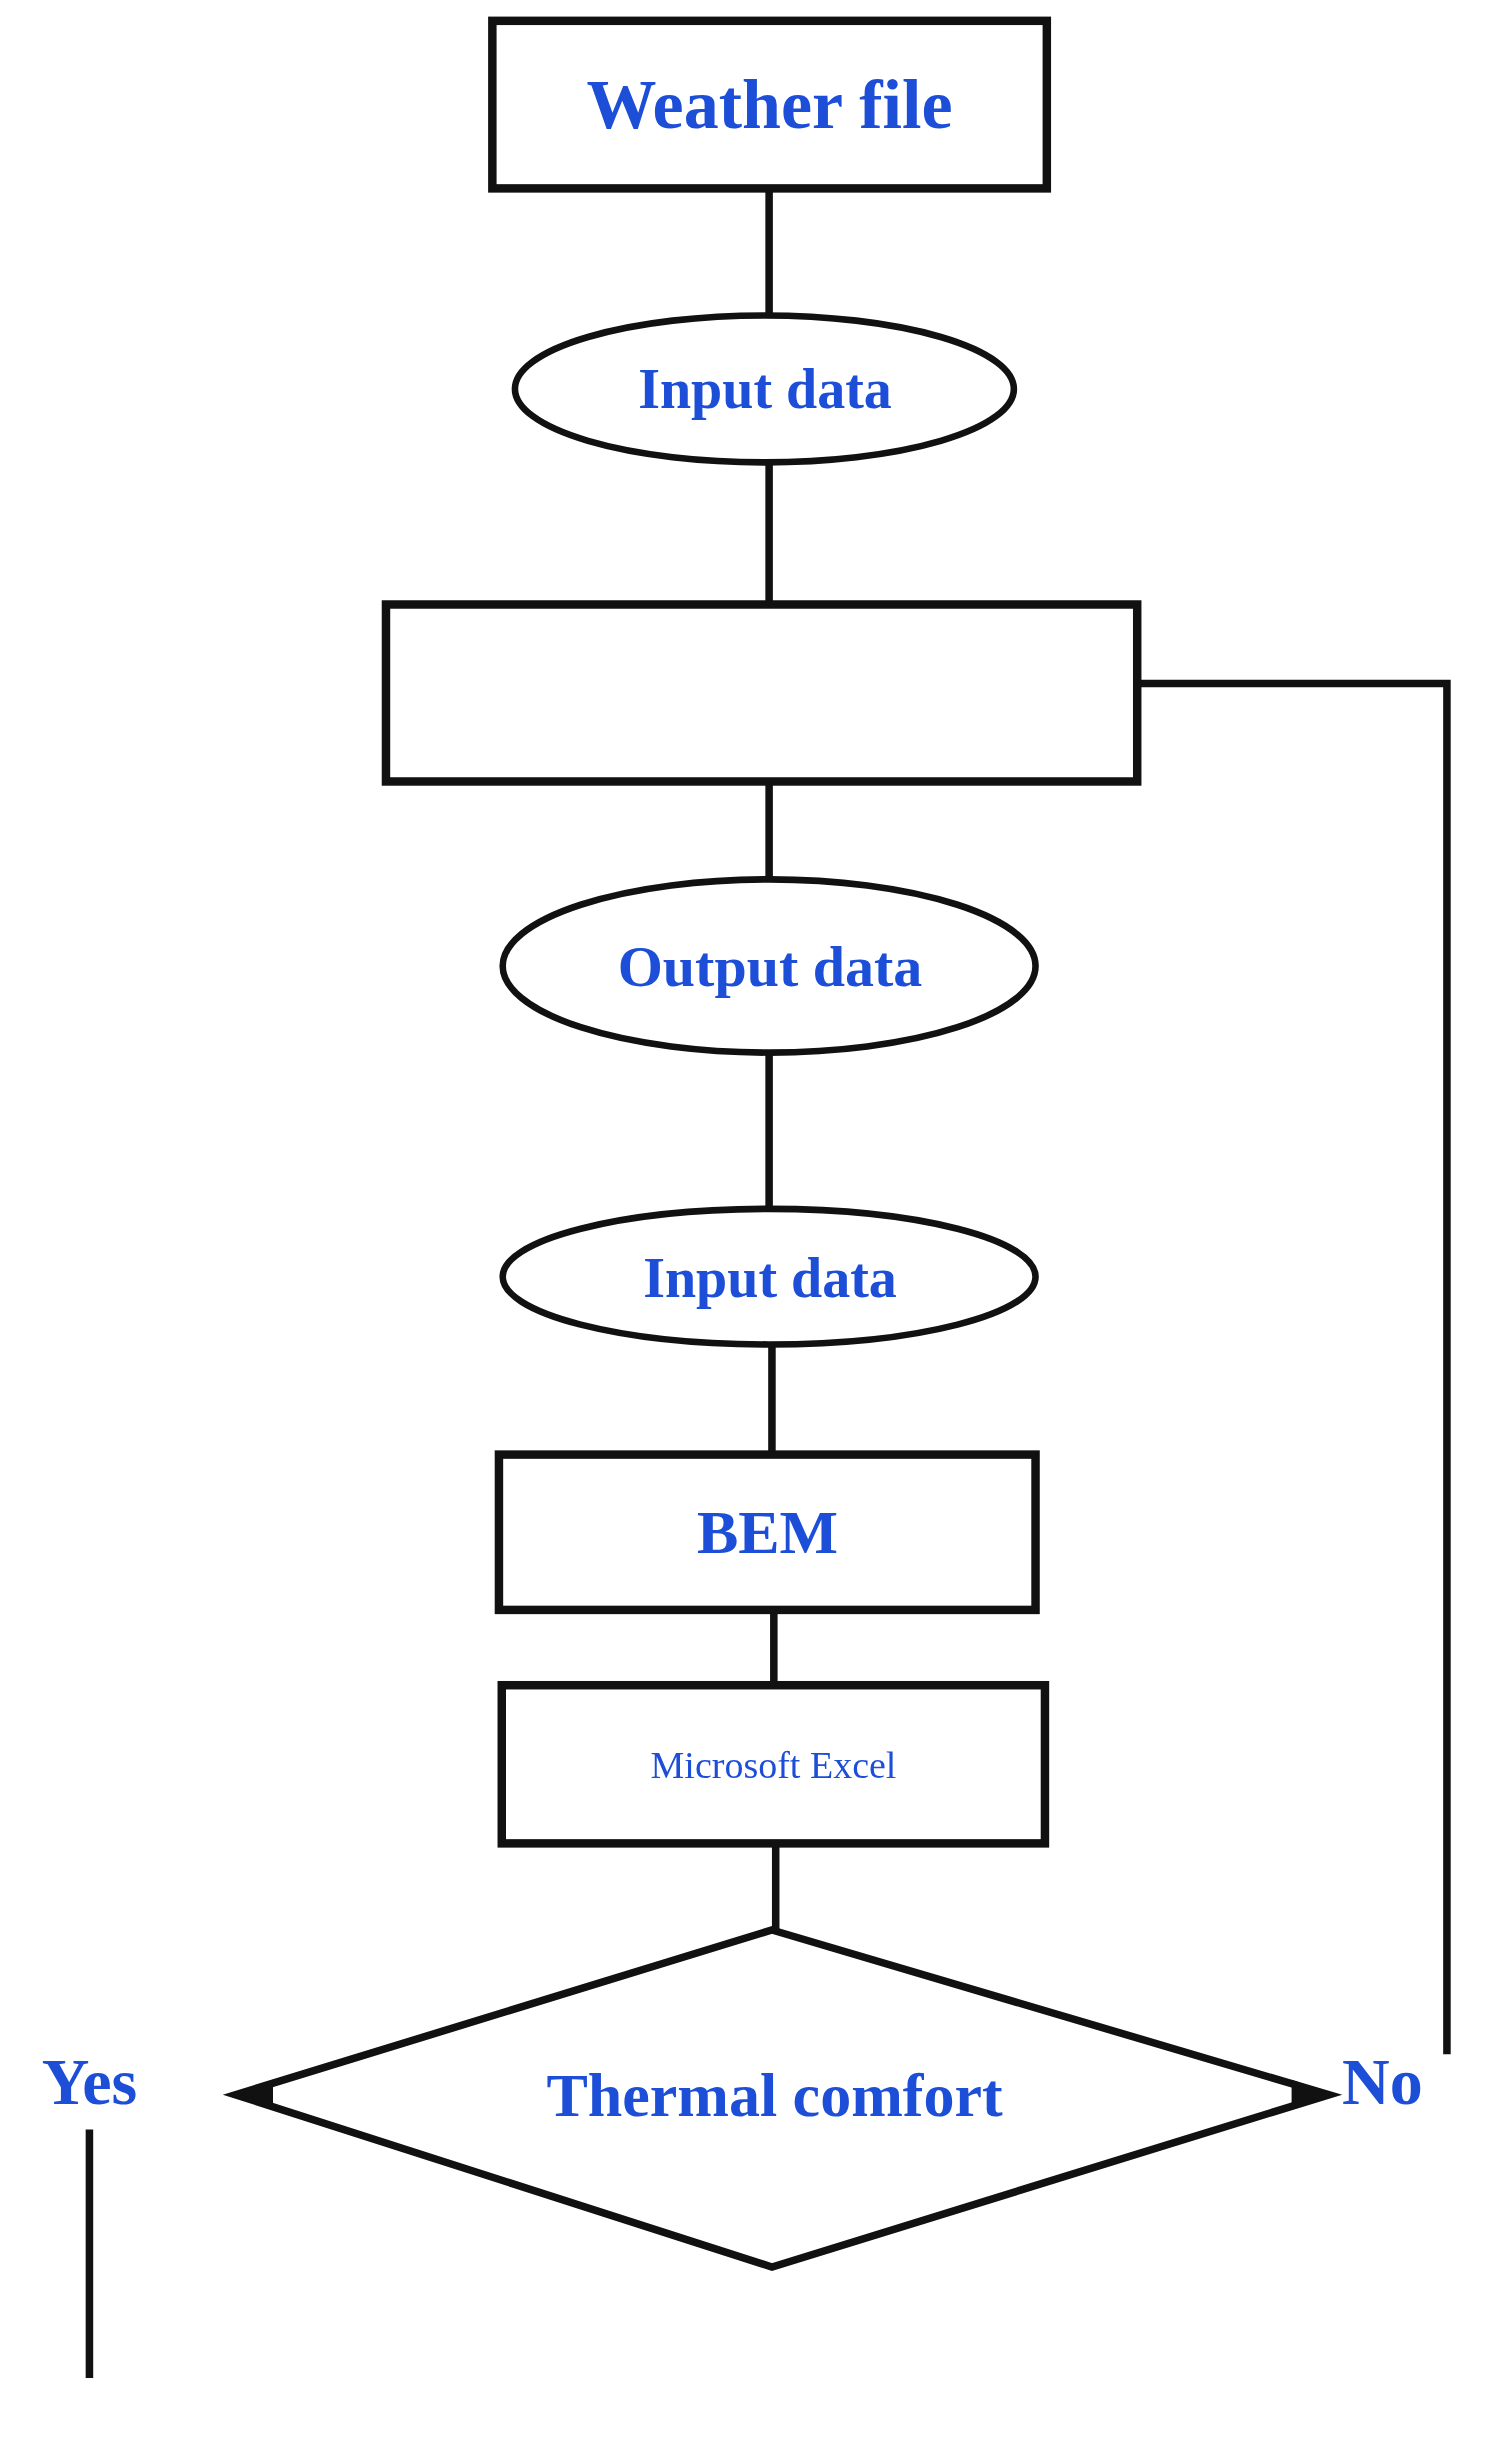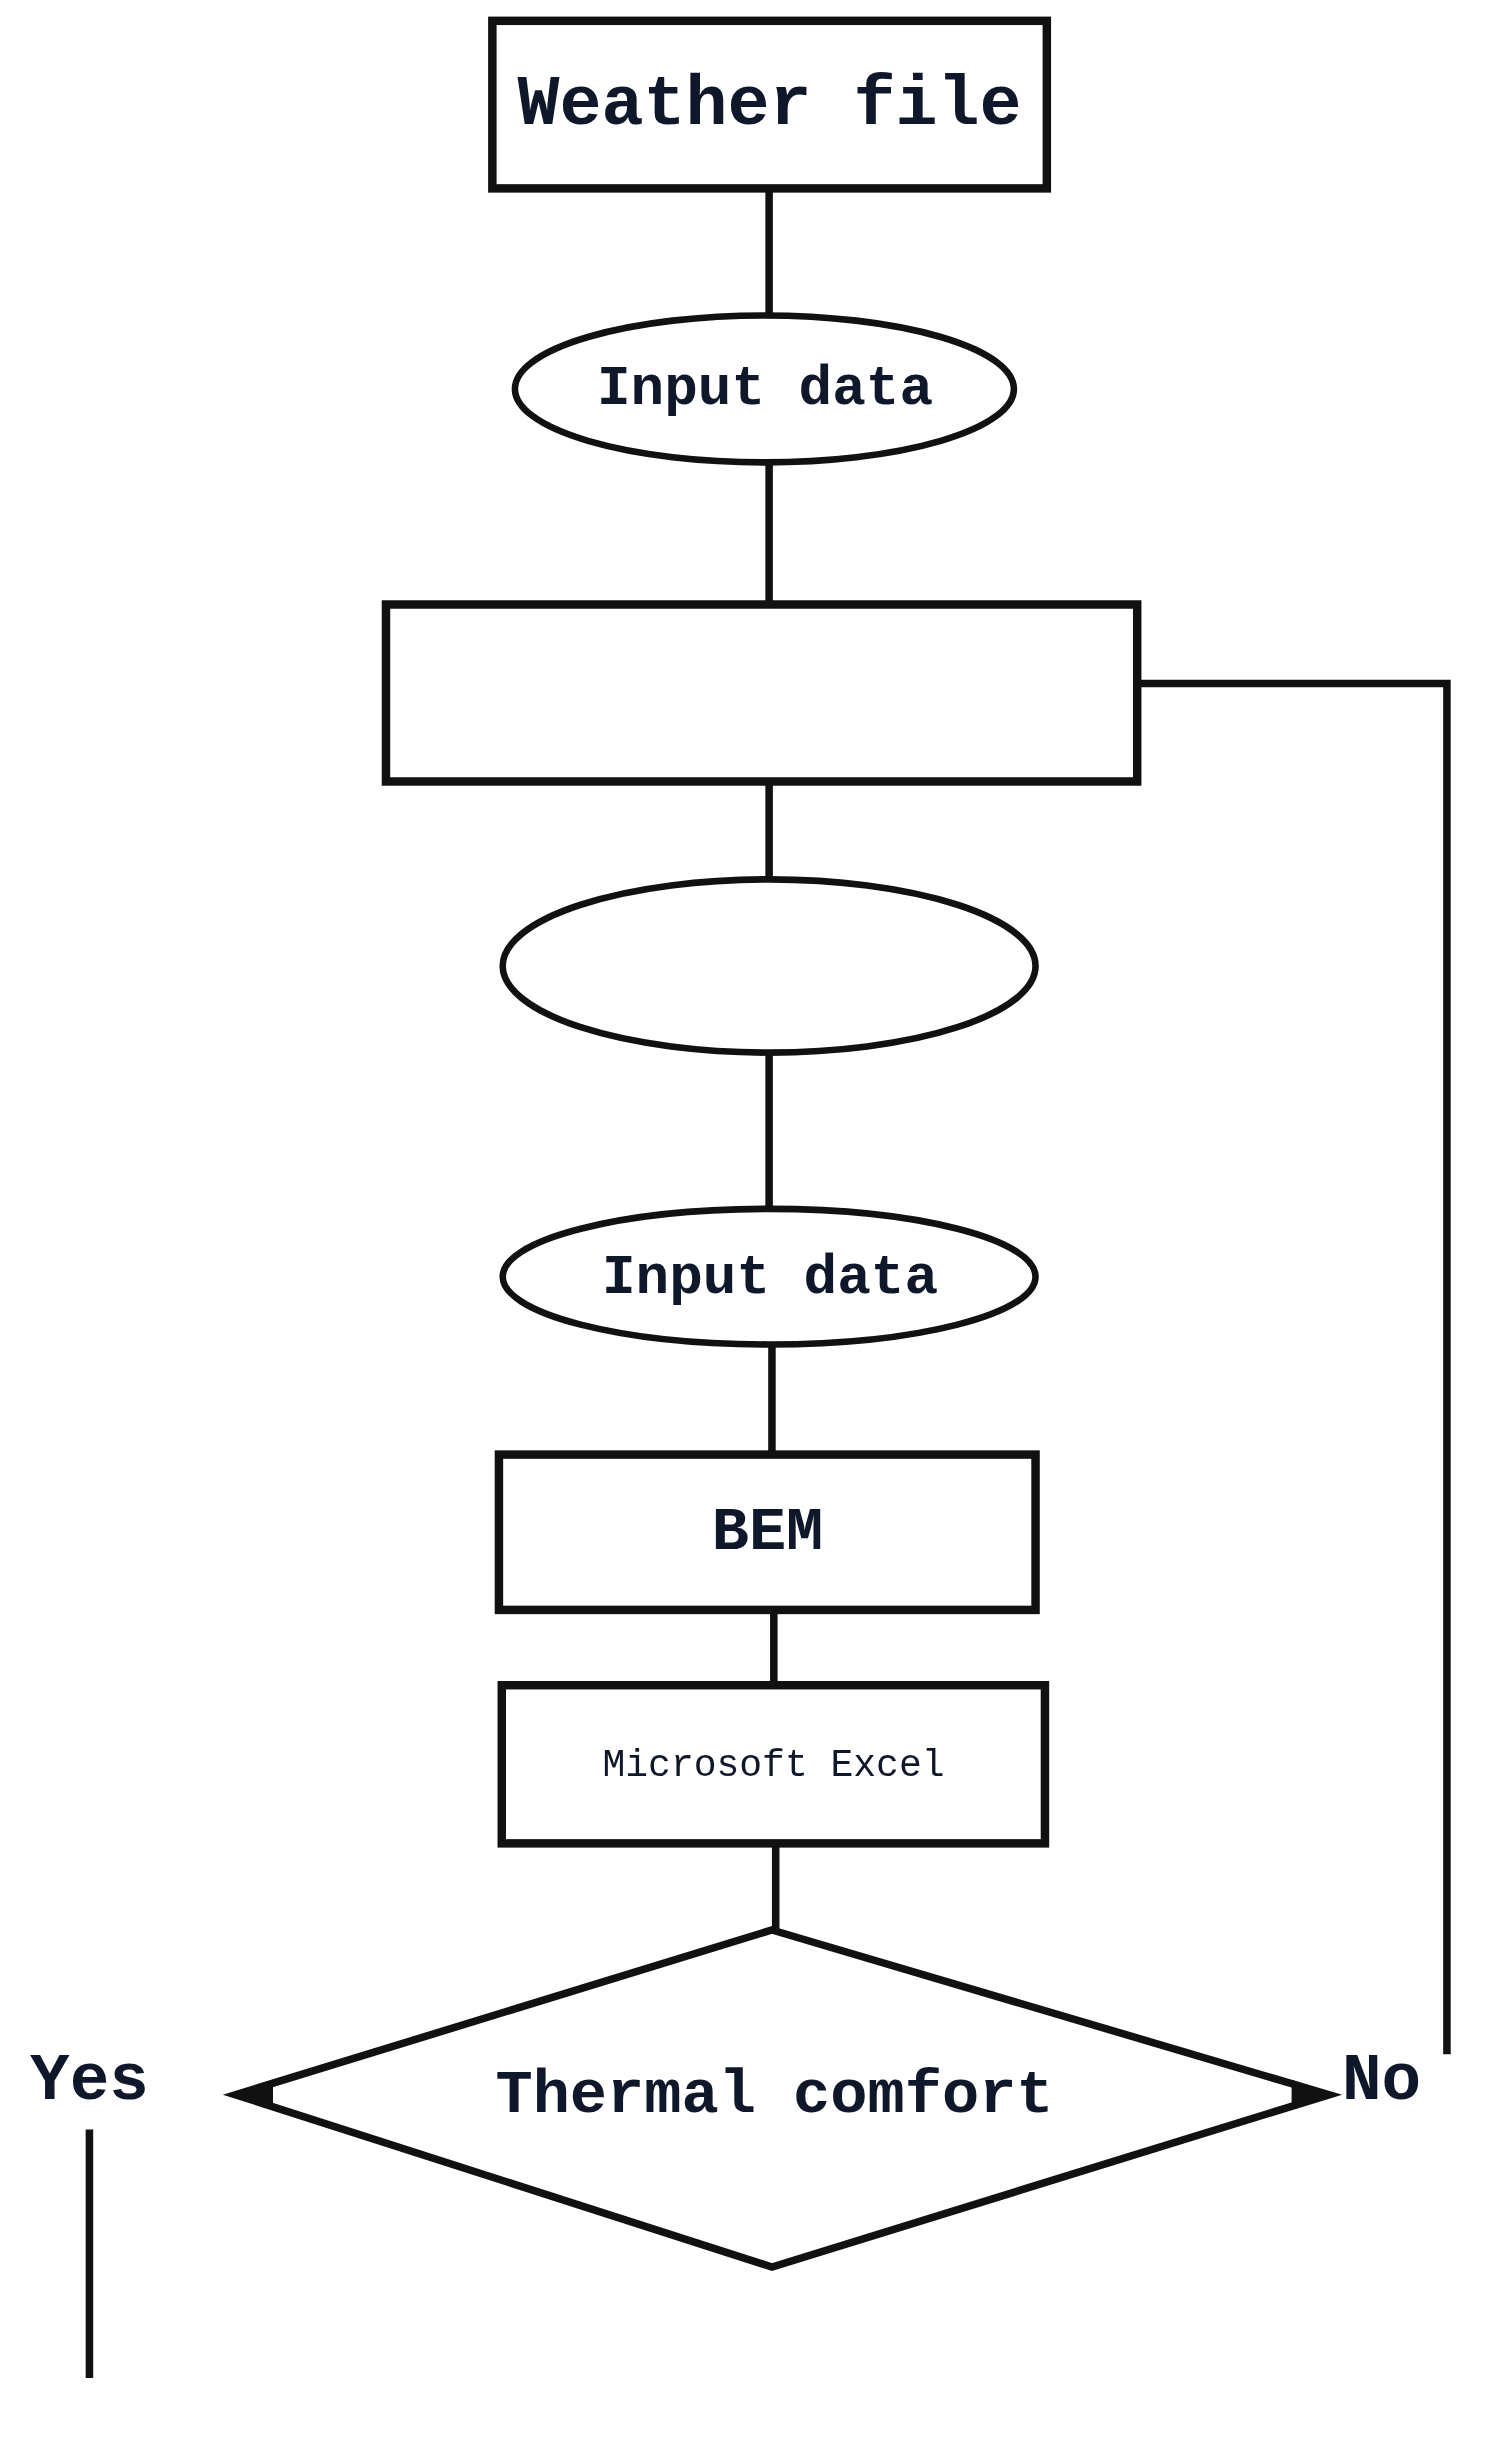--- a/index.html
+++ b/index.html
@@ -24,22 +24,22 @@
     left: 0;
     width: 1510px;
     height: 2462px;
   }
   .node-label {
     position: absolute;
     display: flex;
     align-items: center;
     justify-content: center;
     text-align: right;
-    color: #0f172a;
-    font-family: Liberation Mono, monospace;
+    color: #1d4ed8;
+    font-family: Liberation Serif, serif;
     white-space: nowrap;
     pointer-events: none;
   }
   .lbl-weather   { left: 492px;  top: 21px;   width: 555px; height: 168px; font-size: 70px; font-weight: bold; }
   .lbl-input1    { left: 515px;  top: 315px;  width: 500px; height: 148px; font-size: 56px; font-weight: bold; }
   .lbl-simple    { left: 386px;  top: 605px;  width: 751px; height: 177px; font-size: 64px; font-weight: bold; }
   .lbl-output    { left: 504px;  top: 880px;  width: 532px; height: 172px; font-size: 58px; font-weight: bold; }
   .lbl-input2    { left: 504px;  top: 1210px; width: 532px; height: 135px; font-size: 56px; font-weight: bold; }
   .lbl-bem       { left: 499px;  top: 1455px; width: 537px; height: 155px; font-size: 62px; font-weight: bold; }
   .lbl-excel     { left: 502px;  top: 1686px; width: 543px; height: 158px; font-size: 38px; font-weight: normal; }
@@ -89,20 +89,21 @@
 
     <polygon points="1412,2225 1374,2212 1374,2238" fill="#111111" stroke="#111111" stroke-width="4"></polygon>
 
   </svg>
 
   <div class="node-label lbl-weather">Weather file</div>
 
   <div class="node-label lbl-input1">Input data</div>
 
 
+  <div class="node-label lbl-output">Output data</div>
 
   <div class="node-label lbl-input2">Input data</div>
 
   <div class="node-label lbl-excel">Microsoft Excel</div>
 
   <div class="node-label lbl-bem">BEM</div>
 
   <div class="node-label lbl-thermal">Thermal comfort</div>
 
   <div class="node-label lbl-yes">Yes</div>

